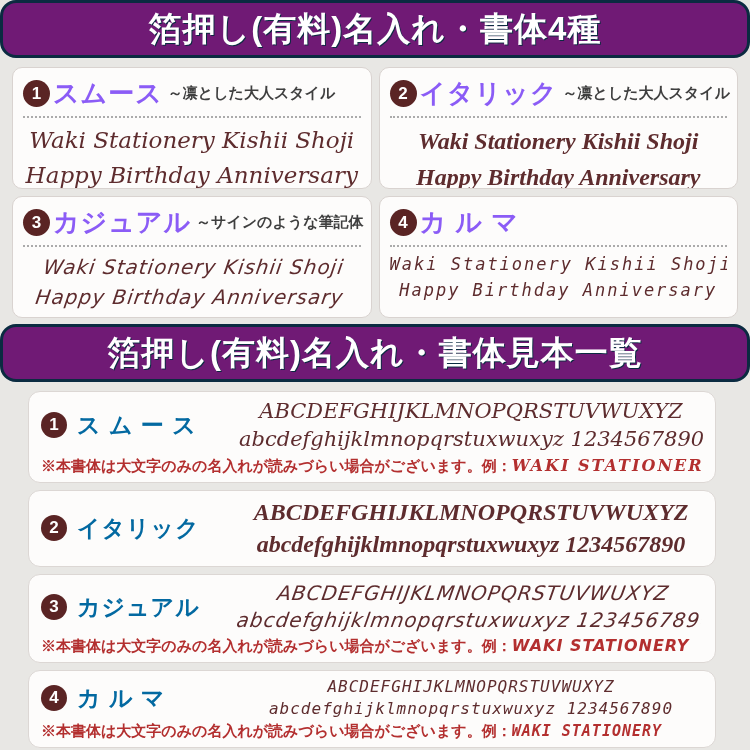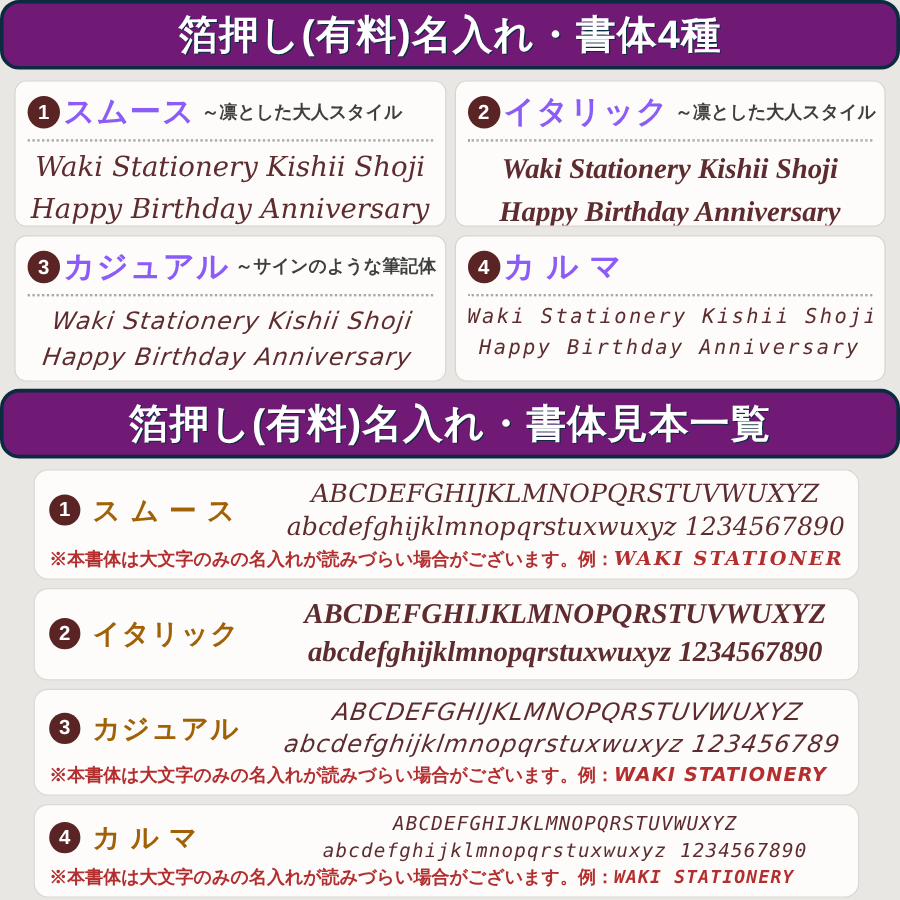--- a/index.html
+++ b/index.html
@@ -69,21 +69,21 @@
     background:#fdfcfb;
     border:1px solid #dcd7d4;
     border-radius:12px;
     padding:5px 12px 6px 12px;
   }
   .spec-main{display:flex;align-items:center;}
   .spec-label{
     flex:0 0 198px;display:flex;align-items:center;
   }
   .spec-label .label-text{
-    color:#a16207;font-size:23px;font-weight:bold;margin-left:10px;white-space:nowrap;letter-spacing:1px;
+    color:#0369a1;font-size:23px;font-weight:bold;margin-left:10px;white-space:nowrap;letter-spacing:1px;
   }
   .spec-alpha{flex:1 1 auto;color:#5e2c2e;text-align:center;white-space:nowrap;overflow:hidden;}
   .spec-alpha .alpha-line{line-height:1.35;overflow:hidden;}
   .a-smooth{font-family:"DejaVu Serif", serif;font-style:italic;font-size:21px;}
   .a-italic{font-family:"Liberation Serif", serif;font-style:italic;font-weight:600;font-size:24px;}
   .a-casual{font-family:"DejaVu Sans", sans-serif;font-style:italic;font-weight:300;font-size:20px;letter-spacing:1px;transform:skewX(-9deg);}
   .a-karma{font-family:"DejaVu Sans Mono", monospace;font-style:italic;font-weight:300;font-size:16px;letter-spacing:1px;}
   .note{
     margin-top:2px;
     color:#b32f2f;font-size:15px;font-weight:bold;white-space:nowrap;overflow:hidden;

